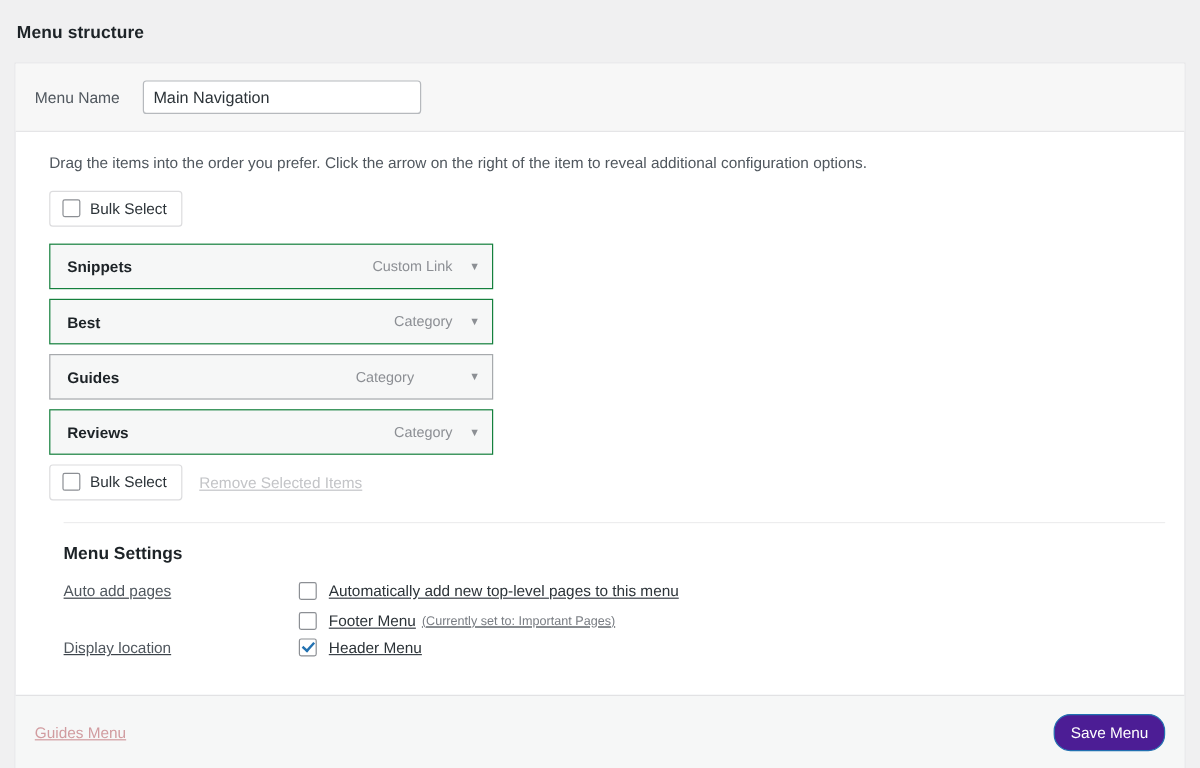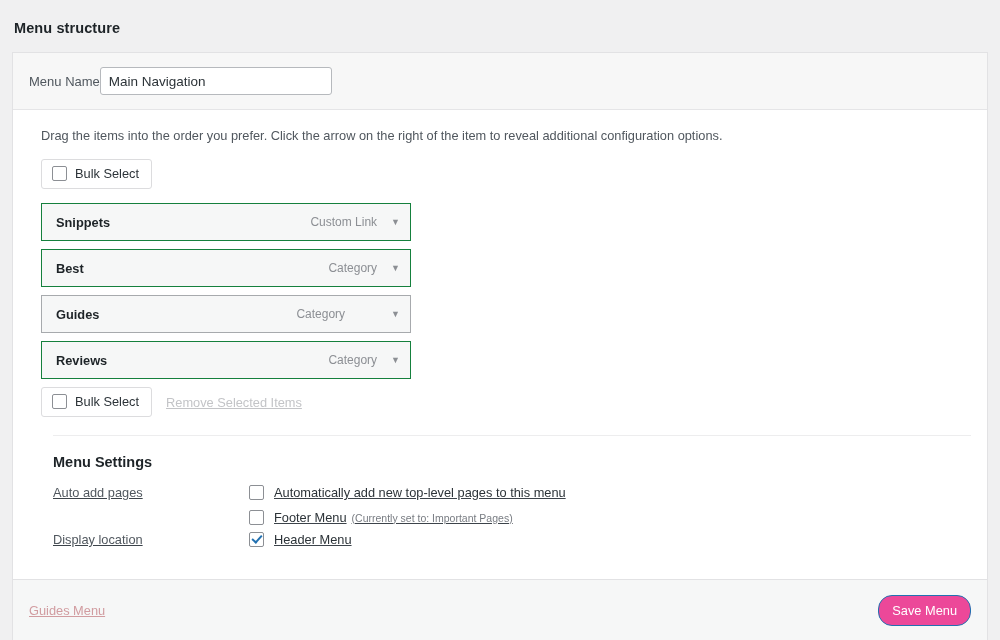--- a/index.html
+++ b/index.html
@@ -43,21 +43,21 @@
   .name-bar {
     background: #f7f7f7;
     border-bottom: 1px solid #e5e5e7;
     padding: 14px 16px;
     display: flex;
     align-items: center;
   }
   .name-label {
     font-size: 13px;
     color: #50575e;
-    margin-right: 0;
+    margin-right: 19px;
   }
   .name-input {
     width: 232px;
     height: 28px;
     box-sizing: border-box;
     border: 1px solid #b6b9bd;
     border-radius: 3px;
     background: #fff;
     padding: 0 8px;
     font-family: "Liberation Sans", sans-serif;
@@ -224,21 +224,21 @@
     padding: 0 16px;
     box-sizing: border-box;
   }
   .delete-link {
     font-size: 12.8px;
     color: #d19ca0;
     text-decoration: underline;
     cursor: pointer;
   }
   .save-btn {
-    background: #ec4899;
+    background: #4c1d95;
     border: 1px solid #2271b1;
     border-radius: 14px;
     color: #fff;
     font-family: "Liberation Sans", sans-serif;
     font-size: 12.8px;
     padding: 7px 13px;
     cursor: pointer;
     line-height: 1.2;
   }
 </style>

